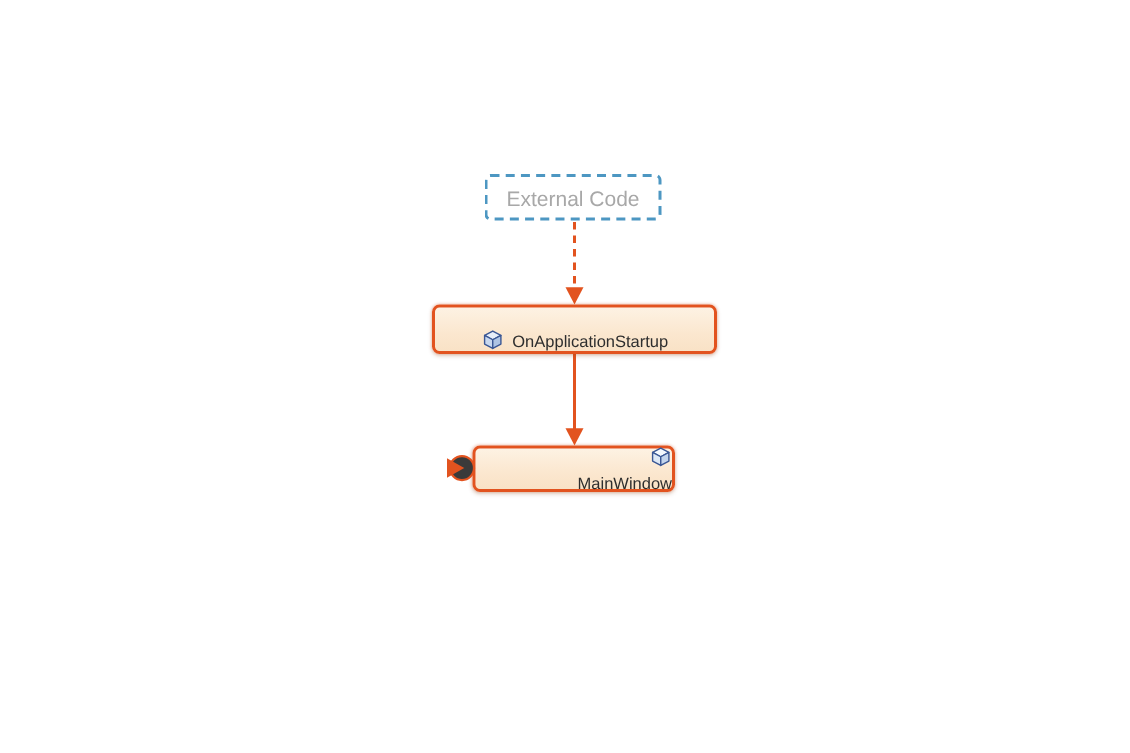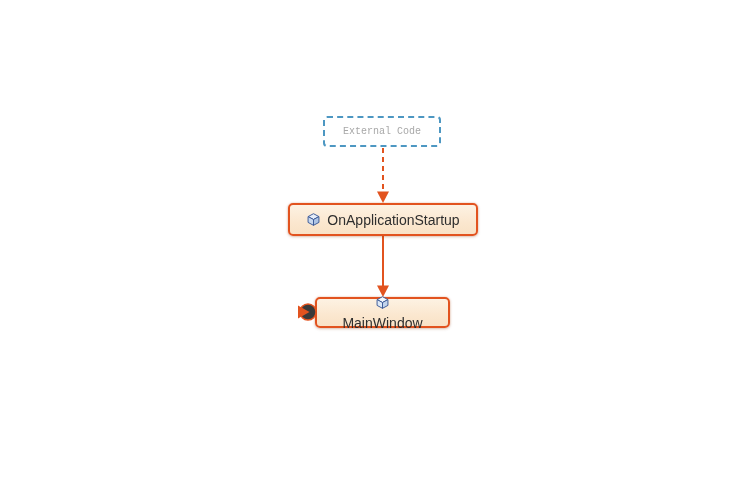--- a/index.html
+++ b/index.html
@@ -25,29 +25,29 @@
     gap: 6px;
     box-sizing: border-box;
     white-space: nowrap;
   }
   .node--method {
     border: 2px solid #e2531f;
     border-radius: 5px;
     background: linear-gradient(180deg, #fdf2e3 0%, #fbe7cf 60%, #f9e2c6 100%);
     box-shadow: 0 1px 3px rgba(120, 60, 20, 0.25), 0 0 2px rgba(226, 83, 31, 0.35);
     color: #2e2e2e;
-    font-size: 14px;
+    font-size: 11px;
+    align-items: flex-end;
   }
   .node--external {
     border: 2px dashed #4d97c2;
     border-radius: 4px;
     background: #ffffff;
     color: #a8a8a8;
-    font-size: 10px;
-    font-family: Liberation Mono, monospace;
+    font-size: 14px;
   }
   #node-external    { left: 323px; top: 116px; width: 118px; height: 31px; }
   #node-startup     { left: 288px; top: 203px; width: 190px; height: 33px; }
   #node-mainwindow  { left: 315px; top: 297px; width: 135px; height: 31px; flex-direction: column; }
   .node-icon { display: flex; width: 15px; height: 15px; flex: 0 0 auto; }
   .node-label { line-height: 1; }
 </style>
 </head>
 <body>
 

